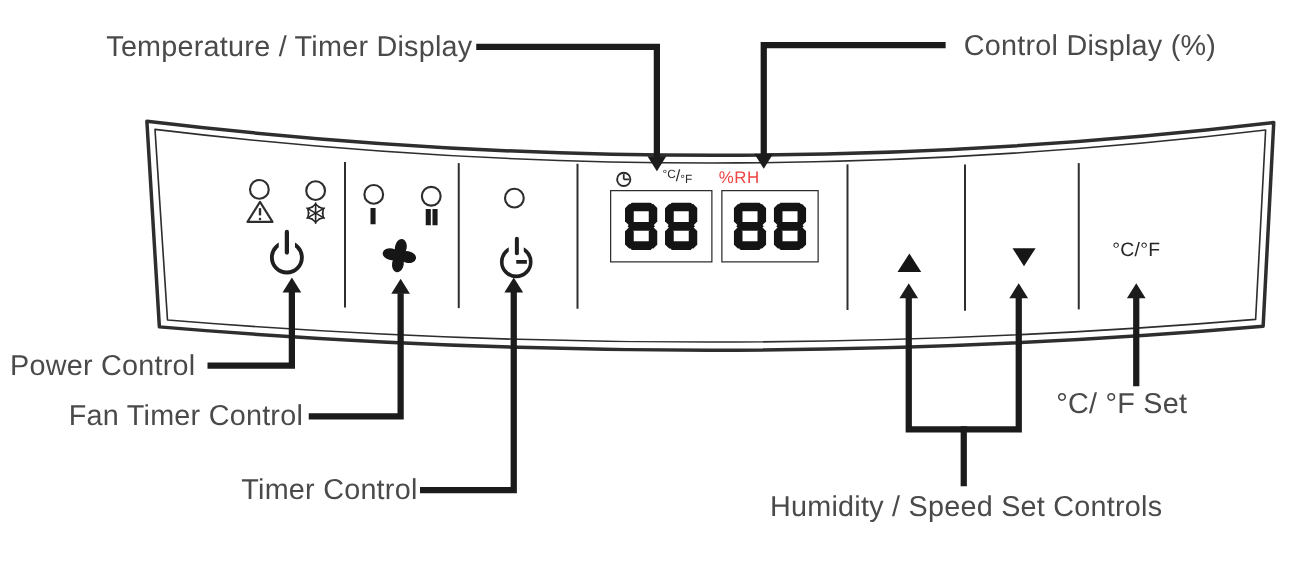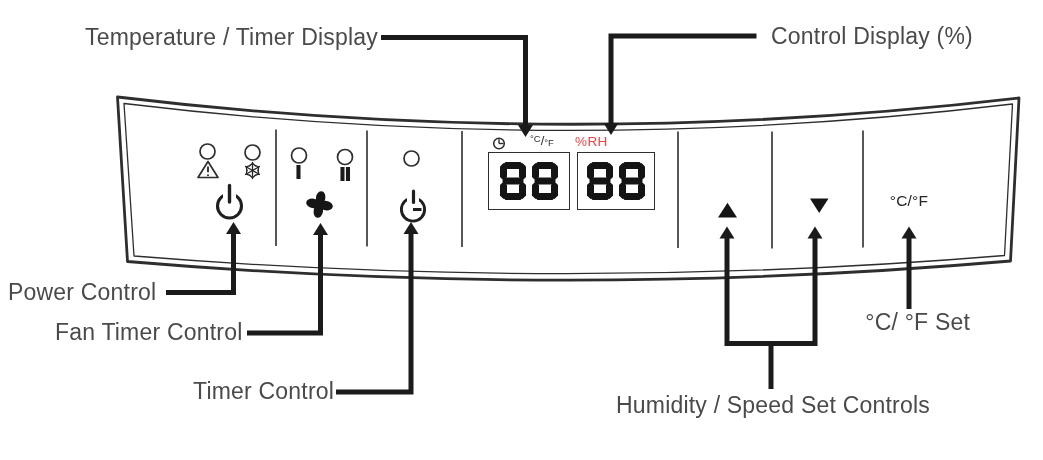--- a/index.html
+++ b/index.html
@@ -11,21 +11,21 @@
   html,body{margin:0;padding:0;background:#ffffff;}
   .stage{
     position:relative;width:1043px;height:460px;background:#fff;overflow:hidden;
     font-family:"Liberation Sans",sans-serif;
   }
   .art{position:absolute;left:0;top:0;}
   .lbl{
     position:absolute;font-size:23px;color:var(--label);
     letter-spacing:.2px;white-space:nowrap;line-height:23px;
   }
-  .lbl-center{text-align:right;white-space:normal;line-height:24px;}
+  .lbl-center{text-align:left;white-space:normal;line-height:24px;}
   .seg-box{
     position:absolute;box-sizing:border-box;border:1.5px solid var(--panel);
     background:#fff;display:flex;align-items:center;justify-content:center;
   }
   .segwrap{display:flex;gap:6px;}
   .unit-cf{position:absolute;left:530px;top:133px;color:#2b2b2b;font-size:10px;white-space:nowrap;}
   .unit-cf .s1{font-size:9.5px;vertical-align:4px;}
   .unit-cf .sl{font-size:13px;vertical-align:1px;}
   .unit-cf .s2{font-size:9.5px;vertical-align:0px;}
   .unit-rh{position:absolute;left:575px;top:134px;font-size:13.5px;color:#ef4444;letter-spacing:.4px;}

